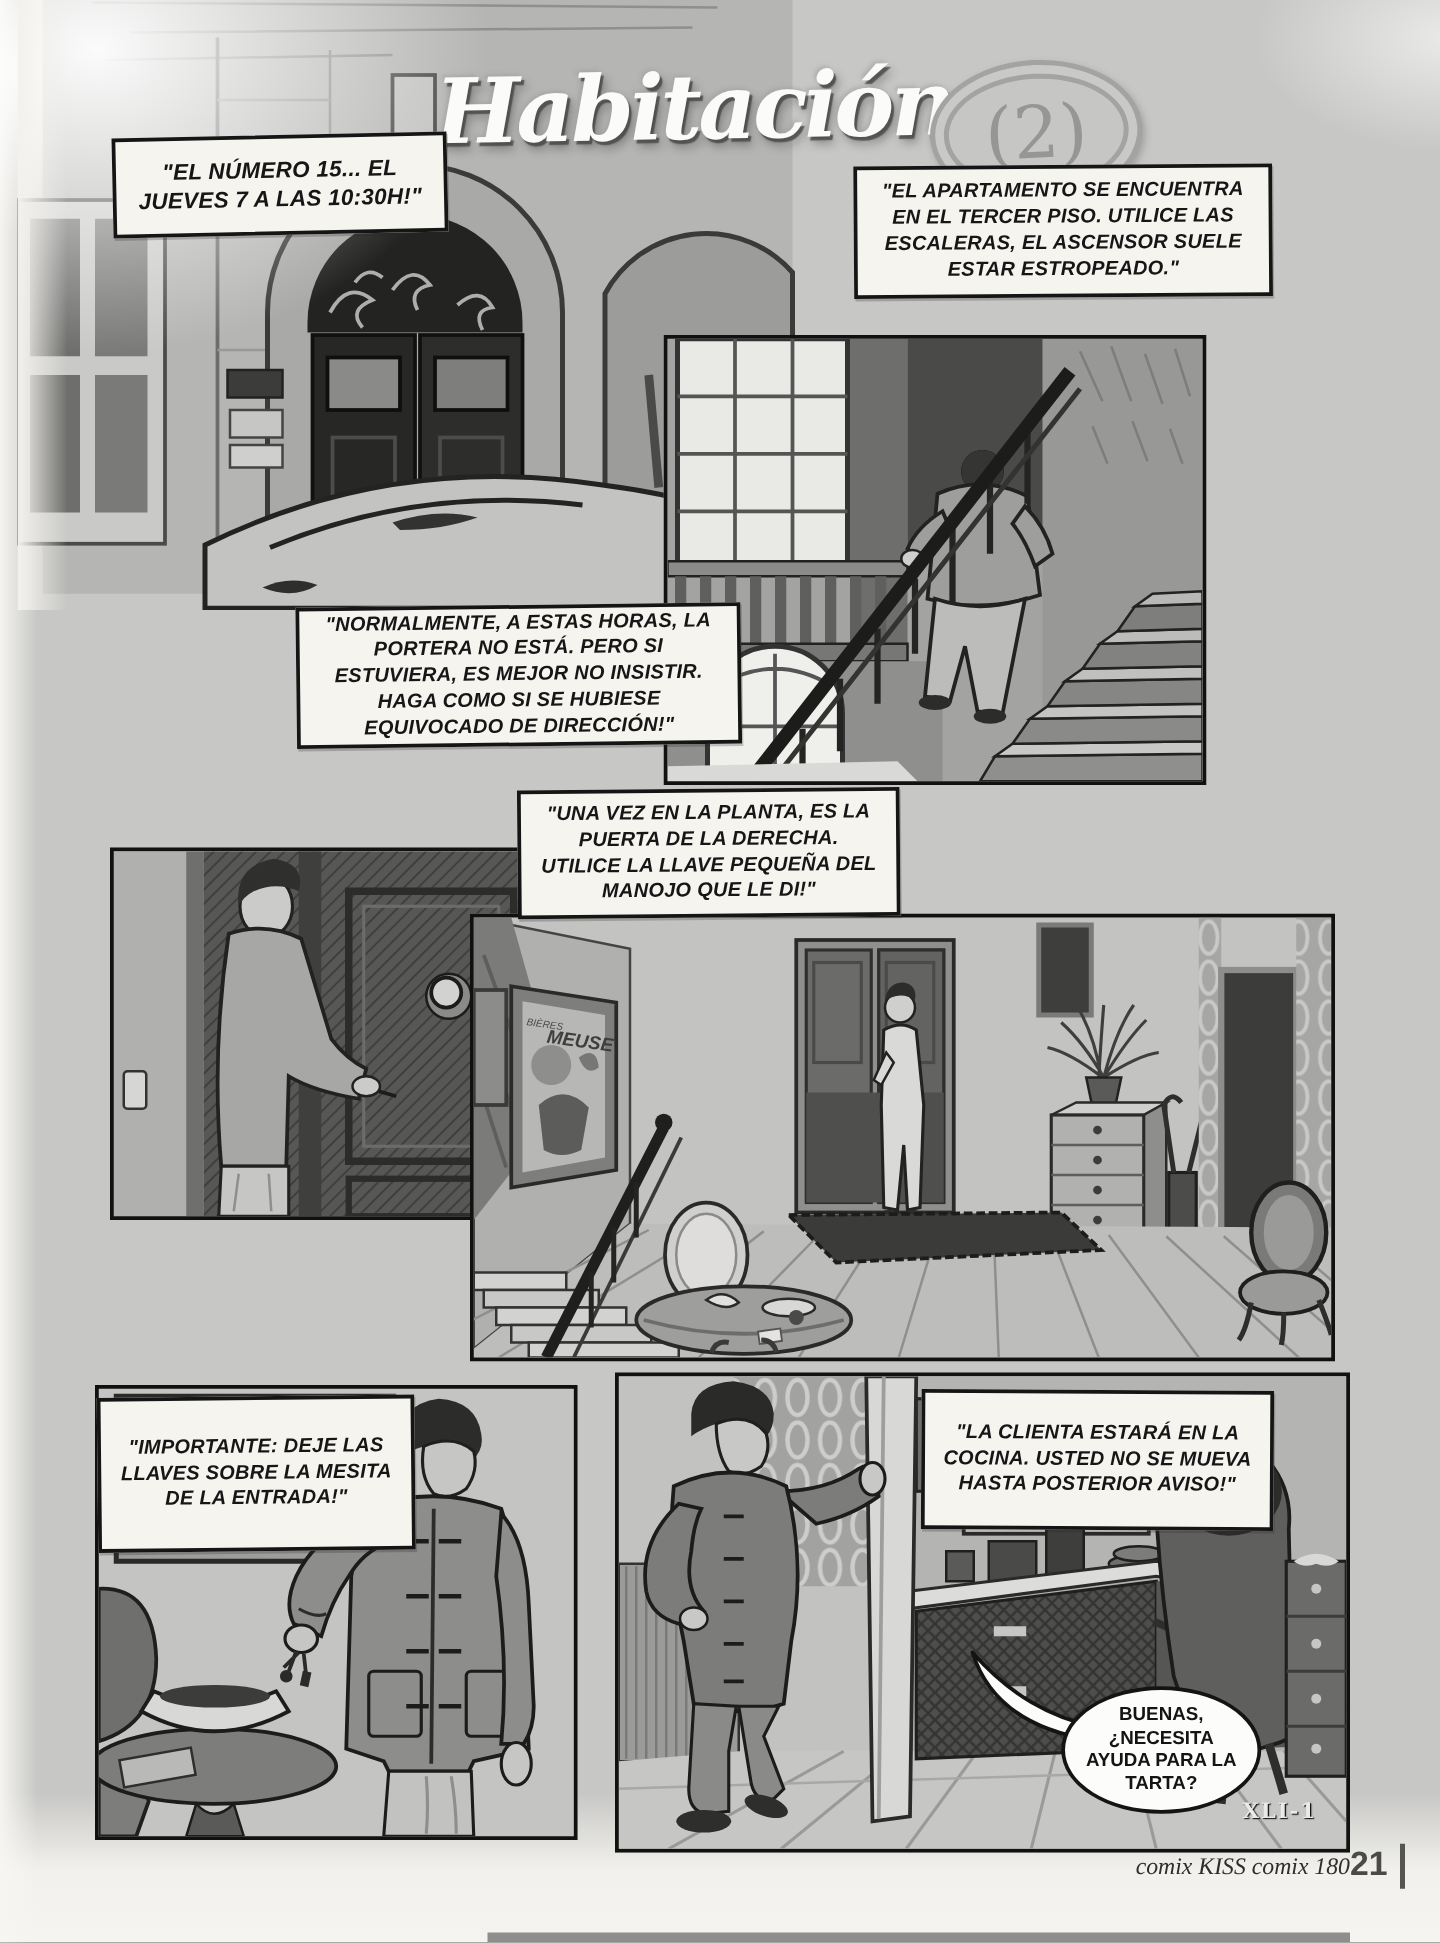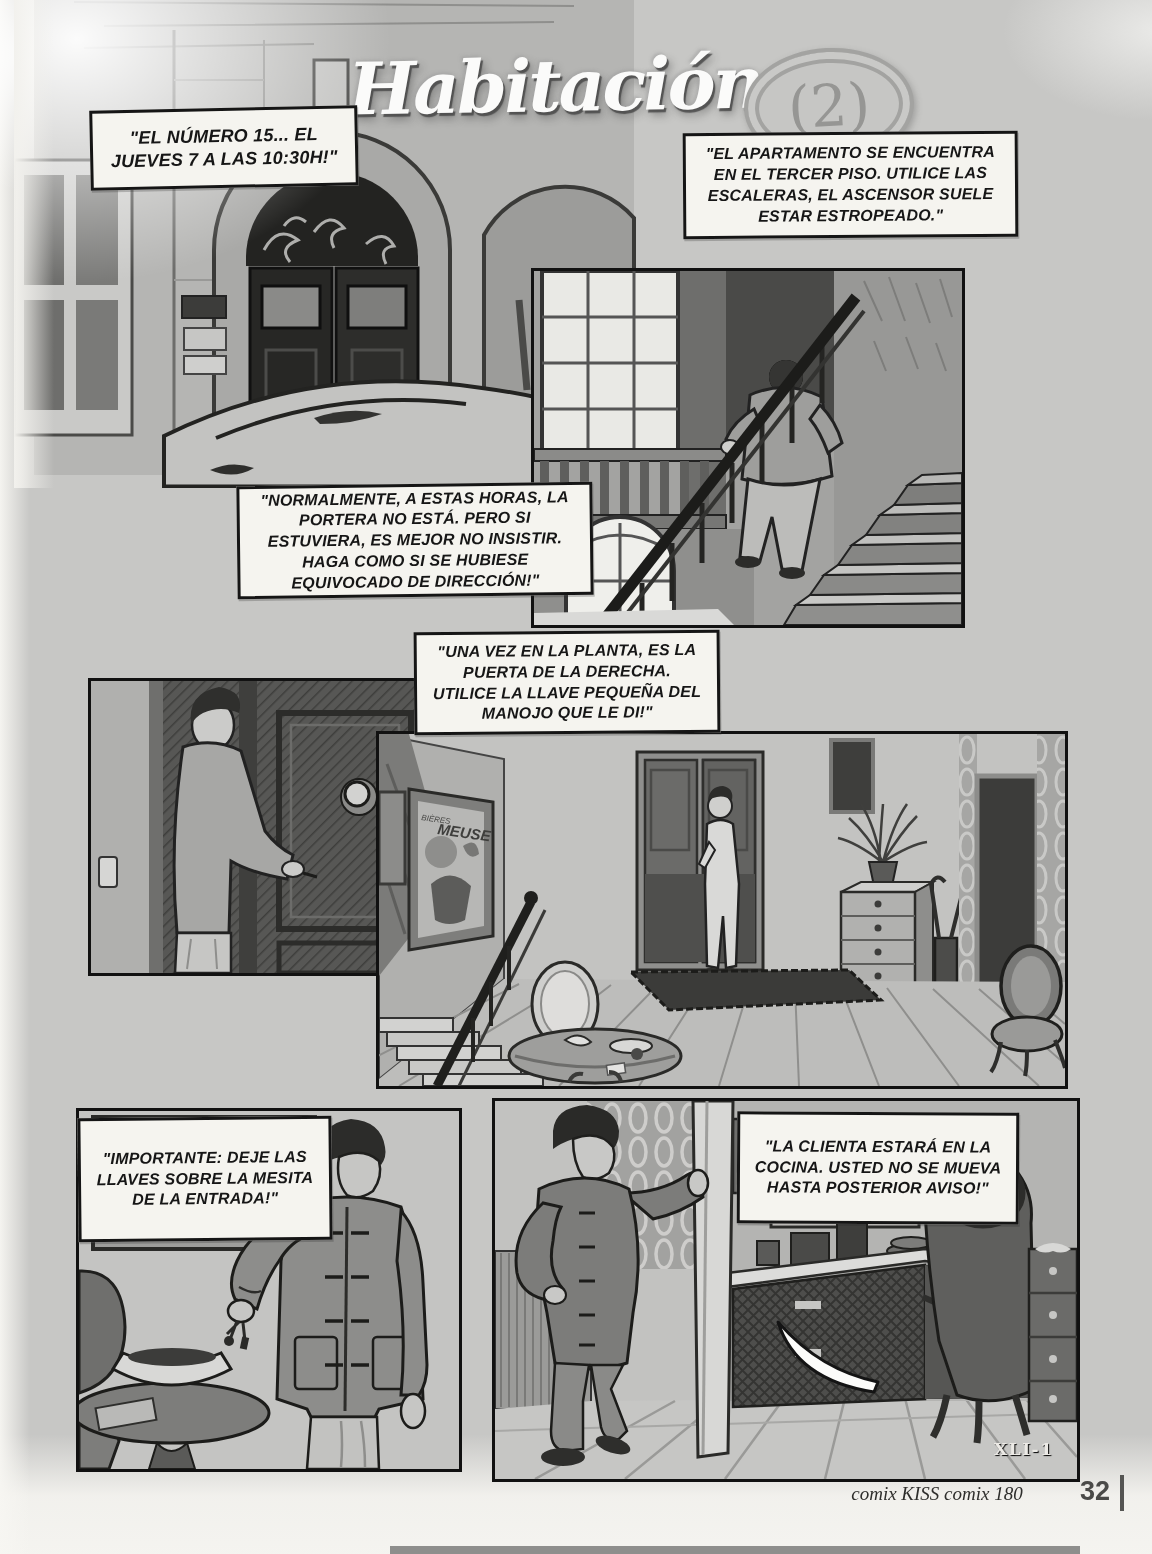--- a/index.html
+++ b/index.html
@@ -44,21 +44,21 @@
     background:#fcfcfa;border:3px solid #141414;border-radius:50%;
     display:flex;align-items:center;justify-content:center;text-align:center;
     font:700 15px/1.22 "Liberation Sans",sans-serif;color:#141414;padding:10px;box-sizing:border-box;
   }
   .bubble-tail{position:absolute;left:772px;top:1316px;width:112px;height:80px;z-index:30;}
   .signature{
     position:absolute;left:994px;top:1441px;z-index:35;color:#eceae6;
     font:700 17px/1 "DejaVu Serif",serif;letter-spacing:1.5px;text-shadow:1px 1px 1px #000;text-align:center;
   }
   .footer-credit{
-    position:absolute;left:847px;top:1484px;width:180px;z-index:15;text-align:center;
+    position:absolute;left:900px;top:1484px;width:180px;z-index:15;text-align:right;
     font:italic 400 19px/1 "Liberation Serif",serif;color:#2e2e2c;
   }
   .page-num{
     position:absolute;left:1080px;top:1475px;z-index:15;
     font:700 27px/1.2 "Liberation Sans",sans-serif;color:#4a4a48;
     padding:0 10px 4px 0;border-right:4px solid #55
 5;border-right:4px solid #555553;
   }
   .bottom-strip{position:absolute;left:390px;top:1546px;width:690px;height:8px;background:#8e8e8c;z-index:12;}
 </style>
@@ -469,20 +469,23 @@
           <circle cx="558" cy="258" r="4" fill="#c6c6c4"></circle>
           <circle cx="558" cy="298" r="4" fill="#c6c6c4"></circle>
         <path d="M540,148 q18,-12 36,0 q-8,6 -18,2 q-10,4 -18,-2 Z" fill="#d8d8d6"></path>
       </g>
     </svg>
   </div>
 
   <svg class="bubble-tail" viewBox="0 0 112 80">
     <path d="M106,66 C68,58 36,40 6,6 C18,44 50,68 102,76 Z" fill="#fcfcfa" stroke="#141414" stroke-width="3" stroke-linejoin="round"></path>
   </svg>
+  <div class="bubble">
+    <span>BUENAS, ¿NECESITA AYUDA PARA LA TARTA?</span>
+  </div>
 
   <div class="signature">XLI-1</div>
 
   <div class="caption" style="left:90px;top:108px;width:268px;height:80px;font-size:18px;transform:rotate(-1.2deg);">
     <span>"EL NÚMERO 15... EL JUEVES 7 A LAS 10:30H!"</span>
   </div>
   <div class="caption" style="left:683px;top:132px;width:335px;height:106px;transform:rotate(-0.4deg);">
     <span>"EL APARTAMENTO SE ENCUENTRA EN EL TERCER PISO. UTILICE LAS ESCALERAS, EL ASCENSOR SUELE ESTAR ESTROPEADO."</span>
   </div>
   <div class="caption" style="left:237px;top:484px;width:356px;height:113px;transform:rotate(-0.7deg);">
@@ -492,16 +495,16 @@
     <span>"UNA VEZ EN LA PLANTA, ES LA PUERTA DE LA DERECHA. UTILICE LA LLAVE PEQUEÑA DEL MANOJO QUE LE DI!"</span>
   </div>
   <div class="caption" style="left:78px;top:1117px;width:254px;height:124px;transform:rotate(-0.6deg);">
     <span>"IMPORTANTE: DEJE LAS LLAVES SOBRE LA MESITA DE LA ENTRADA!"</span>
   </div>
   <div class="caption" style="left:737px;top:1112px;width:282px;height:112px;transform:rotate(0.3deg);">
     <span>"LA CLIENTA ESTARÁ EN LA COCINA. USTED NO SE MUEVA HASTA POSTERIOR AVISO!"</span>
   </div>
 
   <div class="footer-credit">comix KISS comix 180</div>
-  <div class="page-num">32</div>
+  <div class="page-num">21</div>
   <div class="bottom-strip"></div>
 
 </div>
 
 </body></html>

